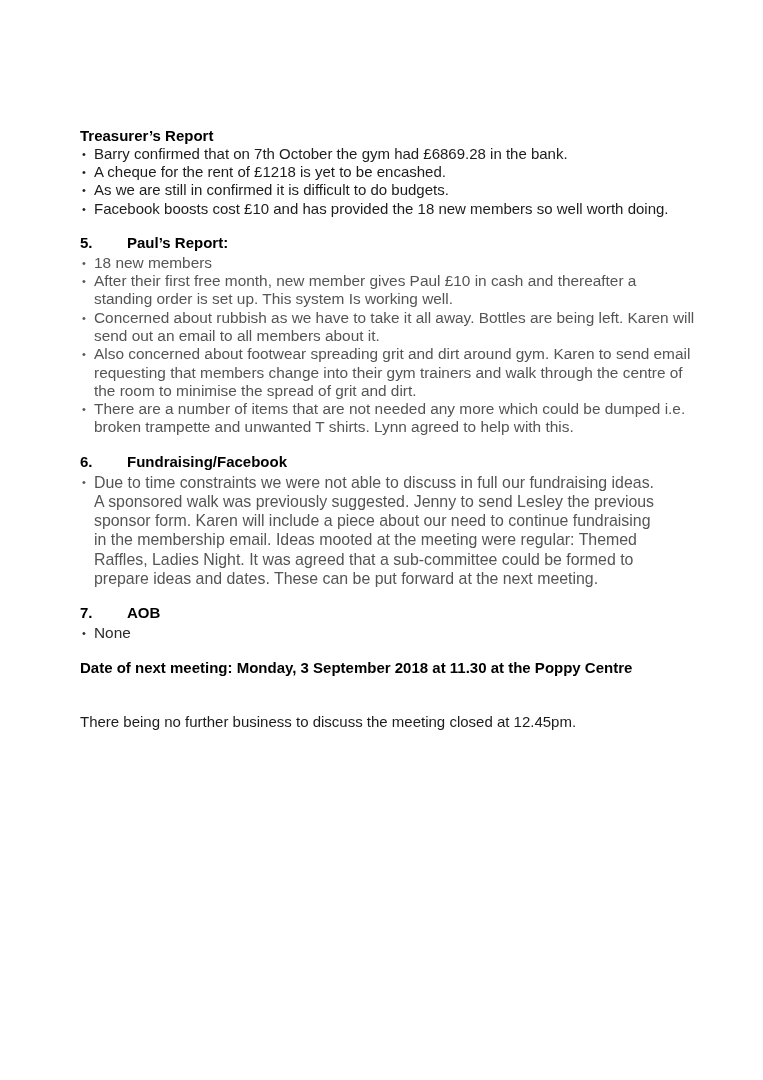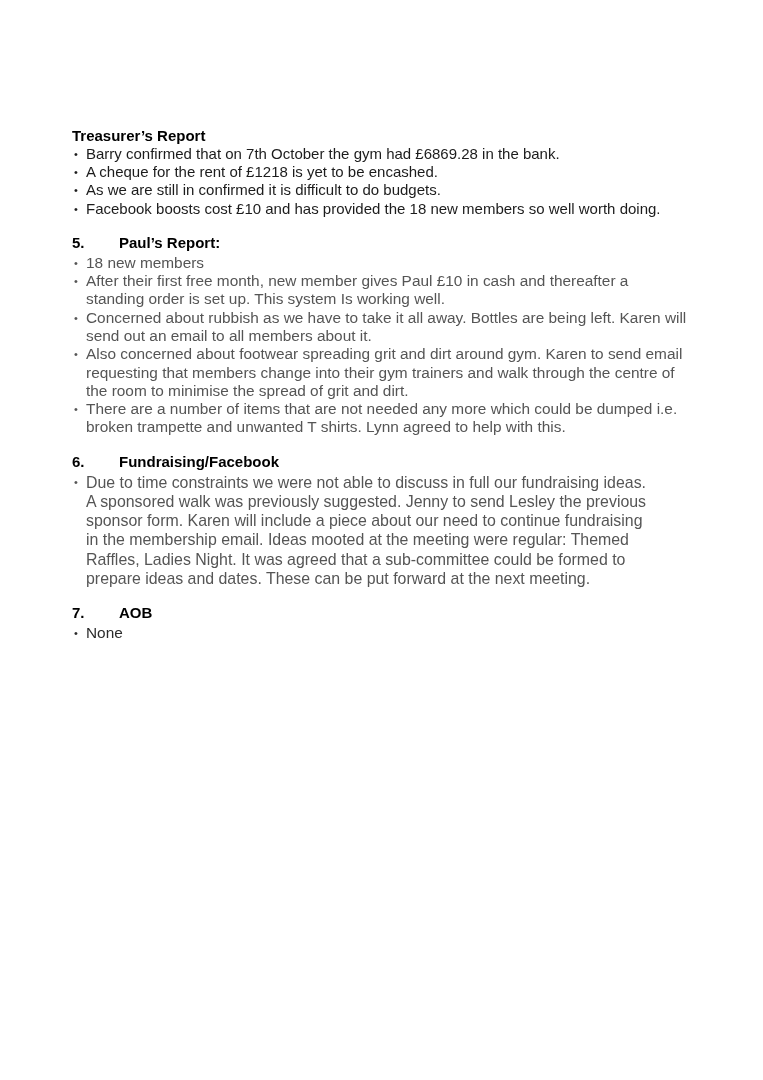--- a/index.html
+++ b/index.html
@@ -6,21 +6,21 @@
   html, body { background: #ffffff; }
   body {
     width: 763px;
     height: 1080px;
     position: relative;
     font-family: "Liberation Sans", "DejaVu Sans", sans-serif;
     overflow: hidden;
   }
   .doc {
     position: absolute;
-    left: 72px;
+    left: 80px;
     top: 127px;
     width: 683px;
     color: #1c1c1c;
   }
 
   
   .plain-heading {
     font-weight: bold;
     font-size: 15px;
     line-height: 18px;
@@ -174,15 +174,17 @@
       <span class="title">AOB</span>
     </div>
     <ul class="bullets">
       <li>
         <span class="marker">•</span>
         <span class="btext">None</span>
       </li>
     </ul>
   </div>
 
+  <div class="next-meeting">Date of next meeting: Monday, 3 September 2018 at 11.30 at the Poppy Centre</div>
 
+  <div class="closing">There being no further business to discuss the meeting closed at 12.45pm.</div>
 
 </div>
 
 </body></html>

